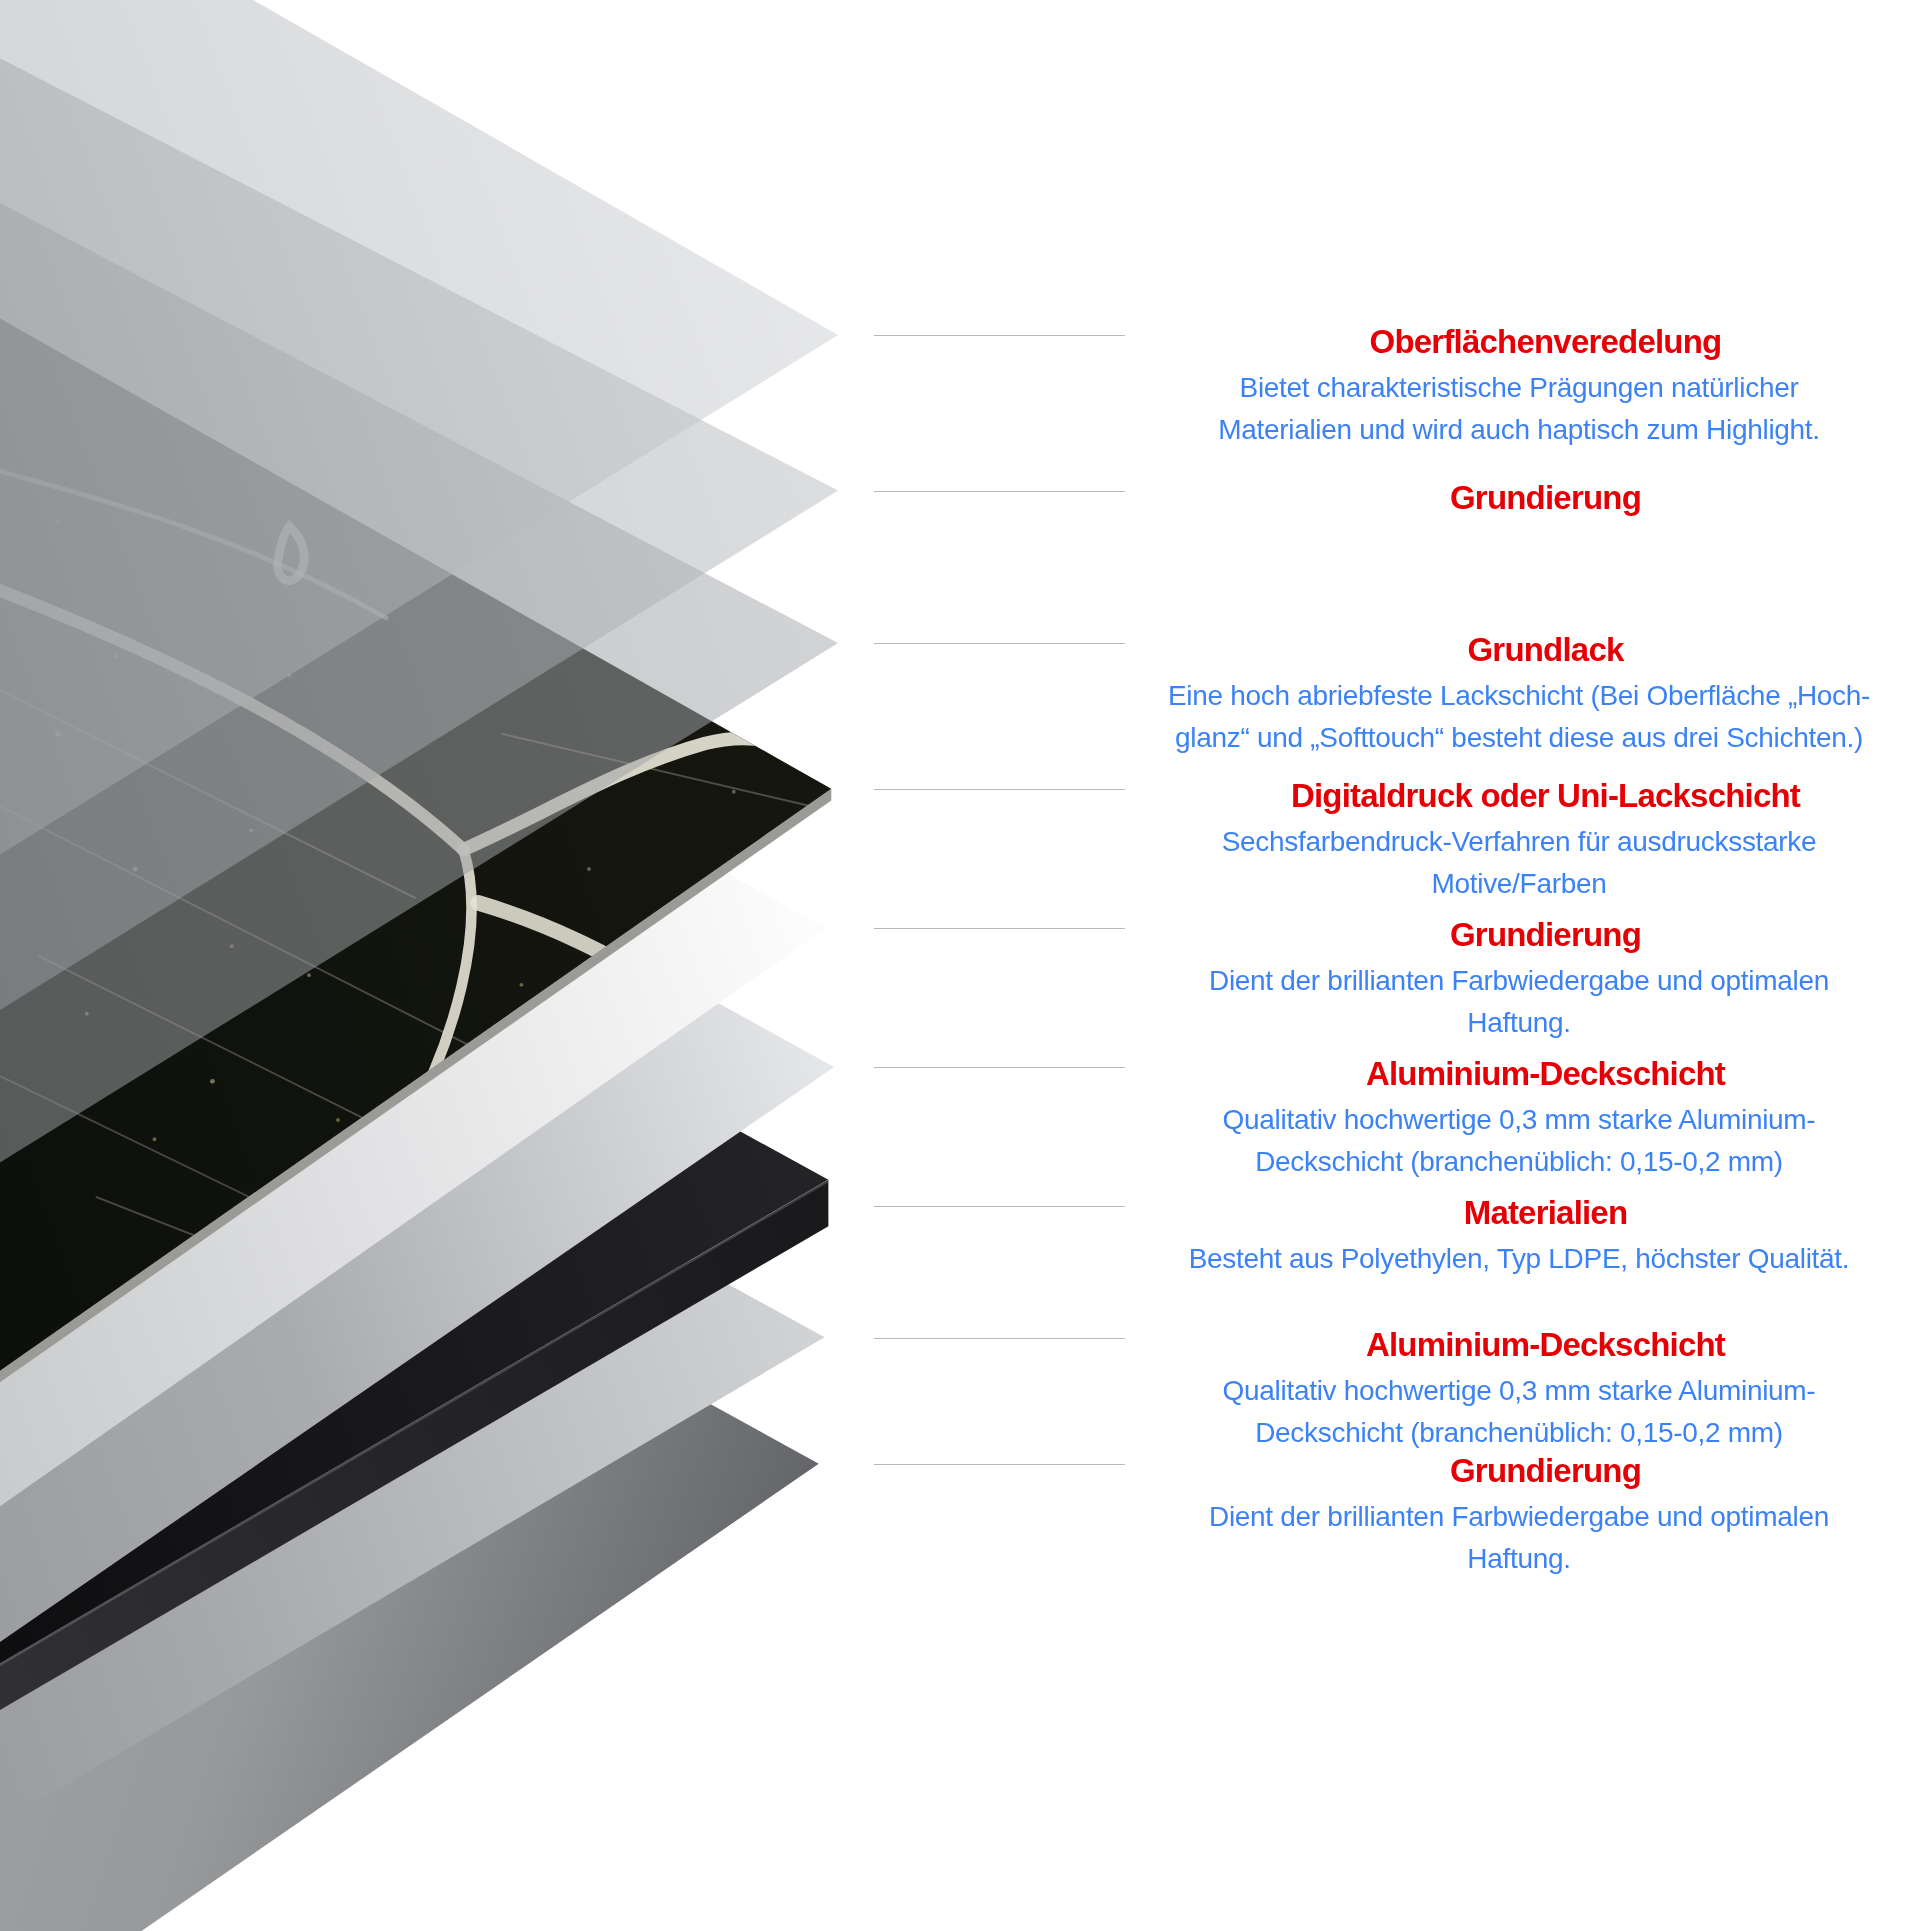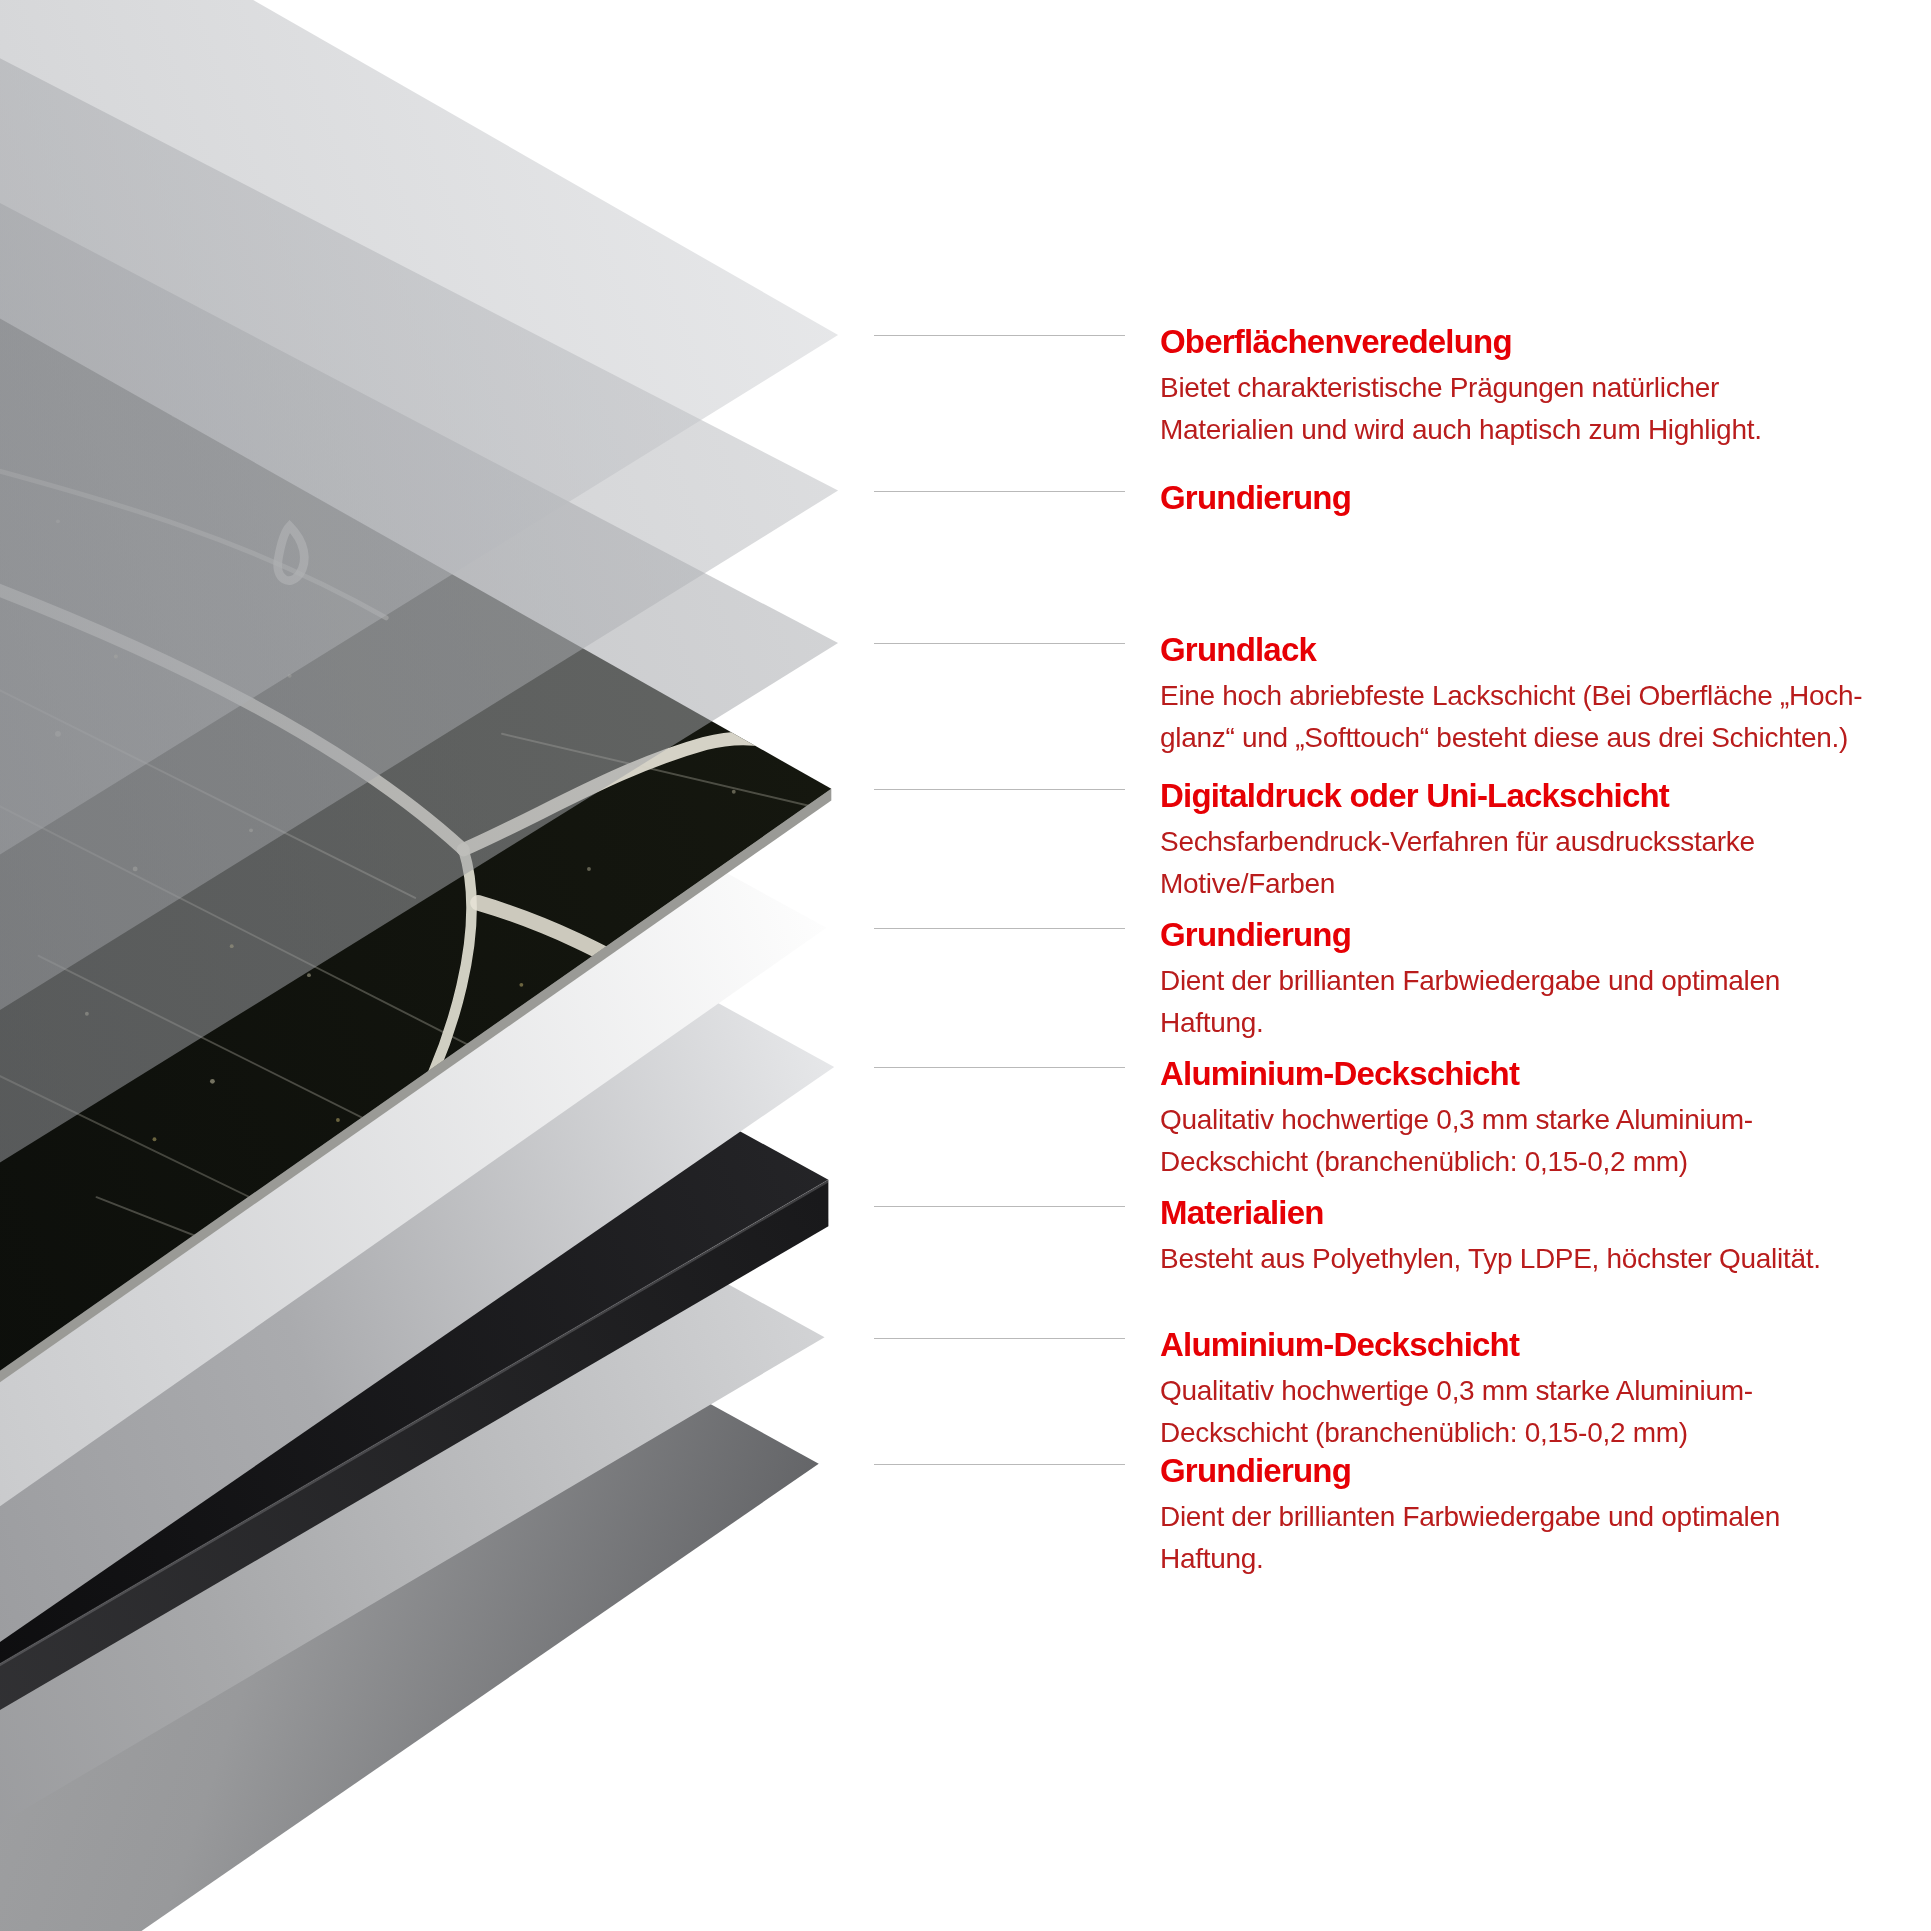--- a/index.html
+++ b/index.html
@@ -4,37 +4,37 @@
 <style>
   html,body{margin:0;padding:0;background:#ffffff;}
   .canvas{
     position:relative;
     width:1931px;height:1931px;
     background:#ffffff;
     overflow:hidden;
     font-family:"Liberation Sans", sans-serif;
   }
   .stack-svg{position:absolute;left:0;top:0;width:1931px;height:1931px;}
-  .label-block{position:absolute;left:874px;width:1057px;}
+  .label-block{position:absolute;left:874px;width:1057px;text-align:center;}
   .leader{
     position:absolute;left:0;top:12.6px;
     width:251px;height:1.9px;background:#b9b9b9;
   }
   .label-text{margin-left:286px;}
   .heading{
     margin:0;
     font-size:33px;font-weight:bold;line-height:39px;
     letter-spacing:-0.8px;
     color:#e60005;
   }
   .body{
     margin-top:5.8px;
     font-size:28px;line-height:42px;
     letter-spacing:-0.3px;
-    color:#b91c1c;
+    color:#3b82f6;
     white-space:pre-line;
     width:718px;
   }
 </style>
 </head>
 <body>
 
 <div class="canvas">
 
   <svg class="stack-svg" viewBox="0 0 2000 2000" aria-hidden="true">

